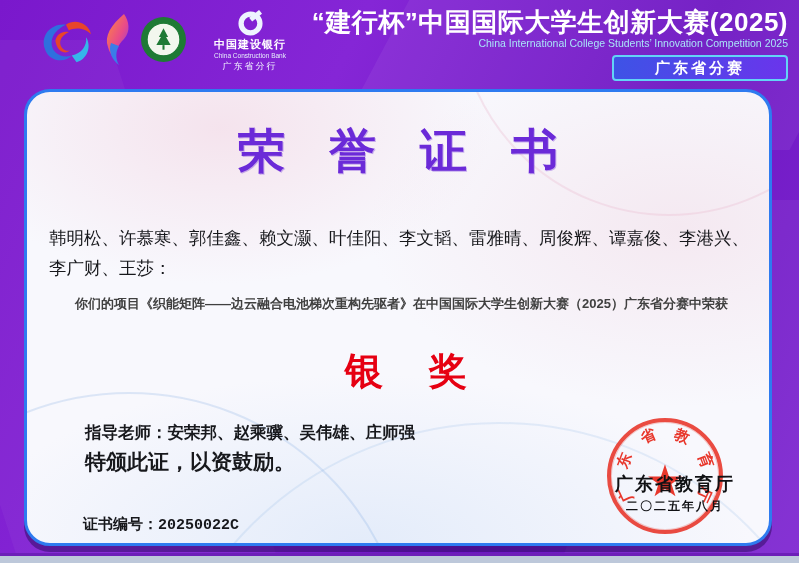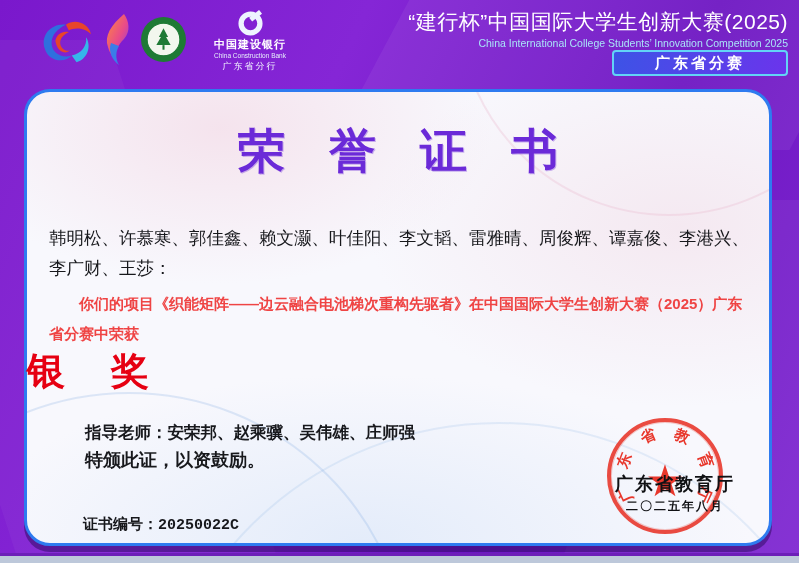--- a/index.html
+++ b/index.html
@@ -21,24 +21,24 @@
   .logo-swirl{left:36px;top:16px;}
   .logo-flame{left:100px;top:12px;}
   .logo-sysu{left:140px;top:16px;}
   .ccb{position:absolute;left:192px;top:10px;width:116px;text-align:center;color:#fff;}
   .ccb .sym{margin:0 auto;width:27px;height:27px;}
   .ccb .cn{font-size:11px;font-weight:bold;letter-spacing:1px;line-height:15px;}
   .ccb .en{font-size:6.5px;line-height:8px;color:#e7eefc;}
   .ccb .branch{font-size:9px;line-height:12px;color:#f2f5ff;letter-spacing:2px;}
 
   .head-titles{position:absolute;right:11px;top:9px;text-align:right;}
-  .head-title-cn{color:#ffffff;font-weight:normal;font-size:21px;line-height:26px;letter-spacing:0.5px;}
+  .head-title-cn{color:#ffffff;font-weight:bold;font-size:26px;line-height:26px;letter-spacing:0.5px;}
   .head-title-en{color:#a9e3f8;font-weight:normal;font-size:10.5px;line-height:14px;margin-top:1px;}
   .head-badge{
-    display:inline-block;min-width:172px;height:22px;line-height:22px;
+    display:inline-block;margin-top:5px;min-width:172px;height:22px;line-height:22px;
     text-align:center;color:#fff;font-weight:bold;font-size:15px;letter-spacing:3px;
     background:linear-gradient(100deg,#3d53e6,#6b34ec);
     border:2px solid #62d4f6;border-radius:4px;box-sizing:content-box;
   }
 
   
   .card{
     position:absolute;left:24px;top:89px;width:742px;height:451px;
     background:#f8f8fd;border:3px solid #2e7bf0;border-radius:26px;
     box-shadow:0 6px 0 rgba(42,8,92,0.5);
@@ -58,25 +58,25 @@
 
   .cert-title{position:absolute;left:0;top:28px;width:100%;display:flex;justify-content:center;}
   .cert-title span{
     font-family:"DejaVu Serif",serif;font-weight:bold;font-size:47px;
     color:#6b2ad8;letter-spacing:44px;margin-right:-44px;
     text-shadow:1px 1px 0 rgba(107,42,216,0.35);
   }
   .recipients{position:absolute;left:22px;right:20px;top:131px;
     font-size:17.5px;line-height:30px;font-weight:400;color:#17181c;}
   .body-text{position:absolute;left:22px;right:20px;top:197px;
-    font-size:15px;line-height:30px;font-weight:600;color:#ef4444;text-indent:2em;}
-  .award{position:absolute;left:0;top:254px;width:100%;display:flex;}
+    font-size:13px;line-height:30px;font-weight:600;color:#404040;text-indent:2em;}
+  .award{position:absolute;left:8px;top:254px;width:100%;display:flex;justify-content:center;}
   .award span{font-size:38px;font-weight:800;color:#e60012;letter-spacing:46px;margin-right:-46px;}
   .teachers{position:absolute;left:58px;top:330px;font-size:16.5px;font-weight:600;color:#17181c;}
-  .closing{position:absolute;left:58px;top:356px;font-size:18px;font-weight:600;color:#17181c;}
+  .closing{position:absolute;left:58px;top:356px;font-size:21px;font-weight:600;color:#17181c;}
   .serial{position:absolute;left:56px;top:423px;font-size:15px;font-weight:600;color:#17181c;font-family:Liberation Mono, monospace;}
 
   
   .seal{position:absolute;left:580px;top:326px;width:116px;height:116px;z-index:1;}
   .seal .ring{
     position:absolute;inset:0;border-radius:50%;
     border:4px solid rgba(232,55,44,0.9);
     box-shadow:inset 0 0 0 1px rgba(232,55,44,0.25);
   }
   .seal .star{position:absolute;left:50%;top:54%;transform:translate(-50%,-50%);

